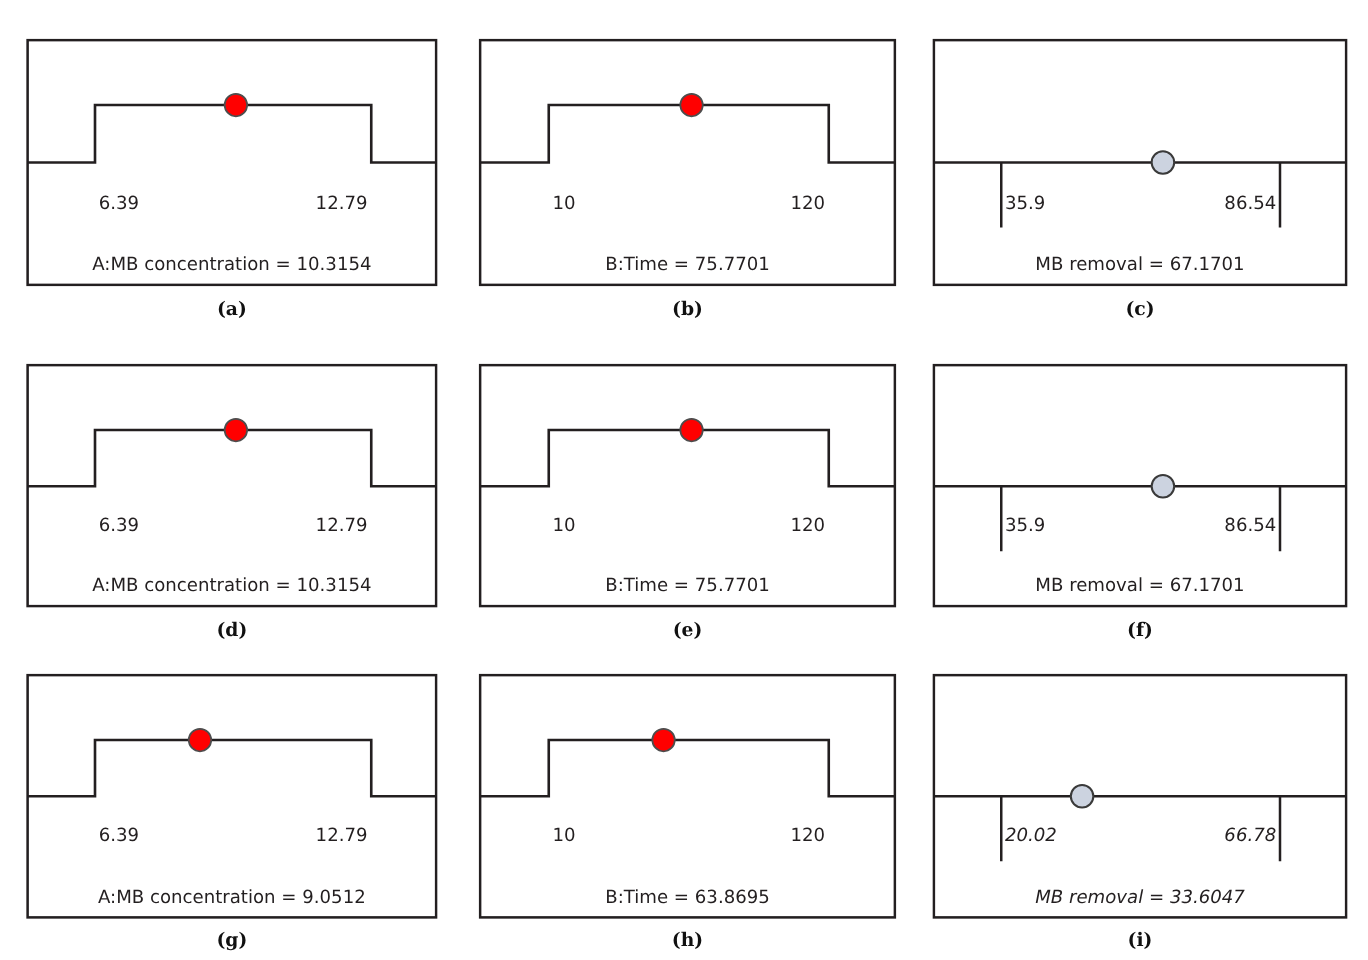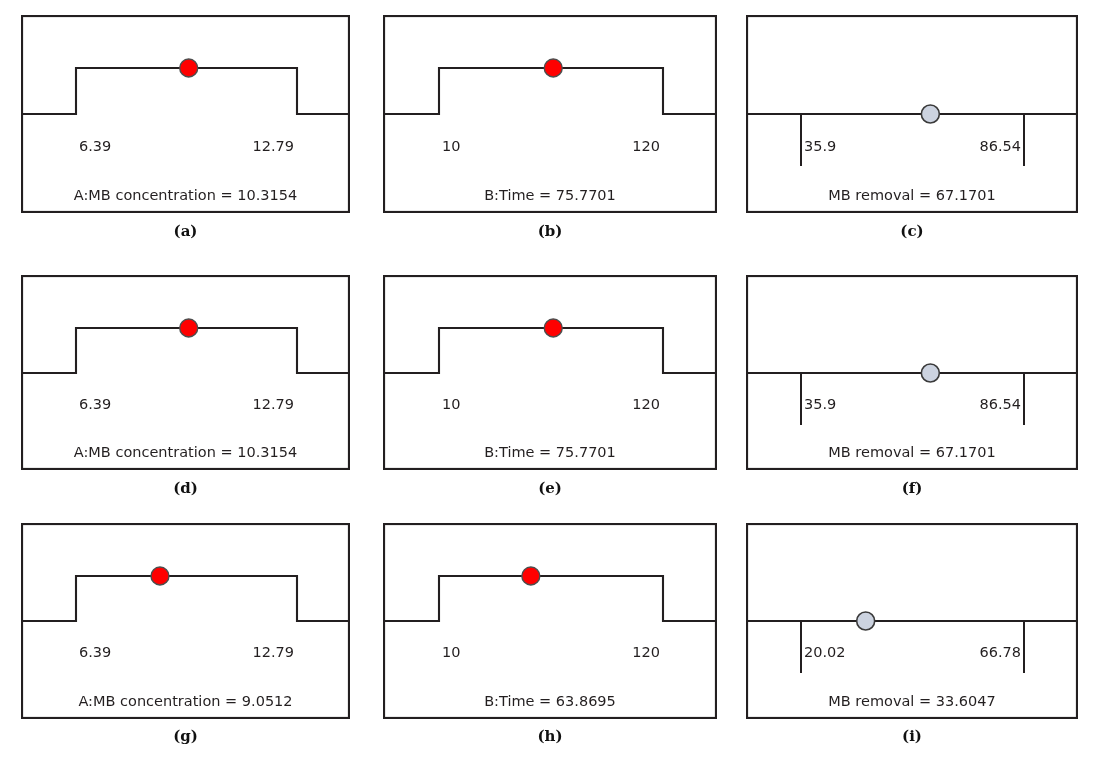--- a/index.html
+++ b/index.html
@@ -3,21 +3,21 @@
 <meta charset="utf-8">
 <style>
   html,body{margin:0;padding:0;}
   body{
     width:1094px;height:768px;
     background:#ffffff;
     font-family:"DejaVu Sans","Liberation Sans",sans-serif;
     position:relative;
     overflow:hidden;
   }
-  #grid{position:absolute;left:0;top:0;width:1094px;height:668px;}
+  #grid{position:absolute;left:0;top:16px;width:1094px;height:668px;}
   .panel{position:absolute;}
   .panel svg{display:block;}
   .caption{
     position:absolute;
     text-align:center;
     font-family:"DejaVu Serif","Liberation Serif",serif;
     font-weight:bold;
     font-size:15px;
     color:#111111;
   }
@@ -121,21 +121,21 @@
       <svg width="334" height="196" viewBox="0 0 334 196">
         <rect x="1" y="1" width="332" height="194" fill="#ffffff" stroke="#231f20" stroke-width="2.2"></rect>
         <path d="M 1,98 L 56,98 L 56,53 L 280,53 L 280,98 L 333,98" fill="none" stroke="#231f20" stroke-width="2.1" stroke-linejoin="miter" stroke-linecap="butt"></path>
         <circle cx="147.83999999999997" cy="53" r="9" fill="#ff0000" stroke="#4d4d4d" stroke-width="1.4"></circle>
         <text x="59" y="134" class="val" text-anchor="start">10</text>
         <text x="277" y="134" class="val" text-anchor="end">120</text>
         <text x="167" y="183" class="main" text-anchor="middle">B:Time = 63.8695</text>
       </svg>
     </div>
     <div class="caption" style="left: 383px; top: 727px; width: 334px;">(h)</div>
-    <div class="panel" style="left: 746px; top: 523px; width: 332px; height: 196px;">
+    <div class="panel" style="left: 746px; top: 523px; width: 332px; height: 196px; font-style: italic;">
       <svg width="332" height="196" viewBox="0 0 332 196">
         <rect x="1" y="1" width="330" height="194" fill="#ffffff" stroke="#231f20" stroke-width="2.2"></rect>
         <path d="M 1,98 L 331,98" fill="none" stroke="#231f20" stroke-width="2.1"></path>
         <path d="M 55,98 L 55,150" fill="none" stroke="#231f20" stroke-width="2"></path>
         <path d="M 278,98 L 278,150" fill="none" stroke="#231f20" stroke-width="2"></path>
         <circle cx="119.67" cy="98" r="9" fill="#ccd3e0" stroke="#3a3a3a" stroke-width="1.6"></circle>
         <text x="58" y="134" class="val" text-anchor="start">20.02</text>
         <text x="275" y="134" class="val" text-anchor="end">66.78</text>
         <text x="166" y="183" class="main" text-anchor="middle">MB removal = 33.6047</text>
       </svg>

